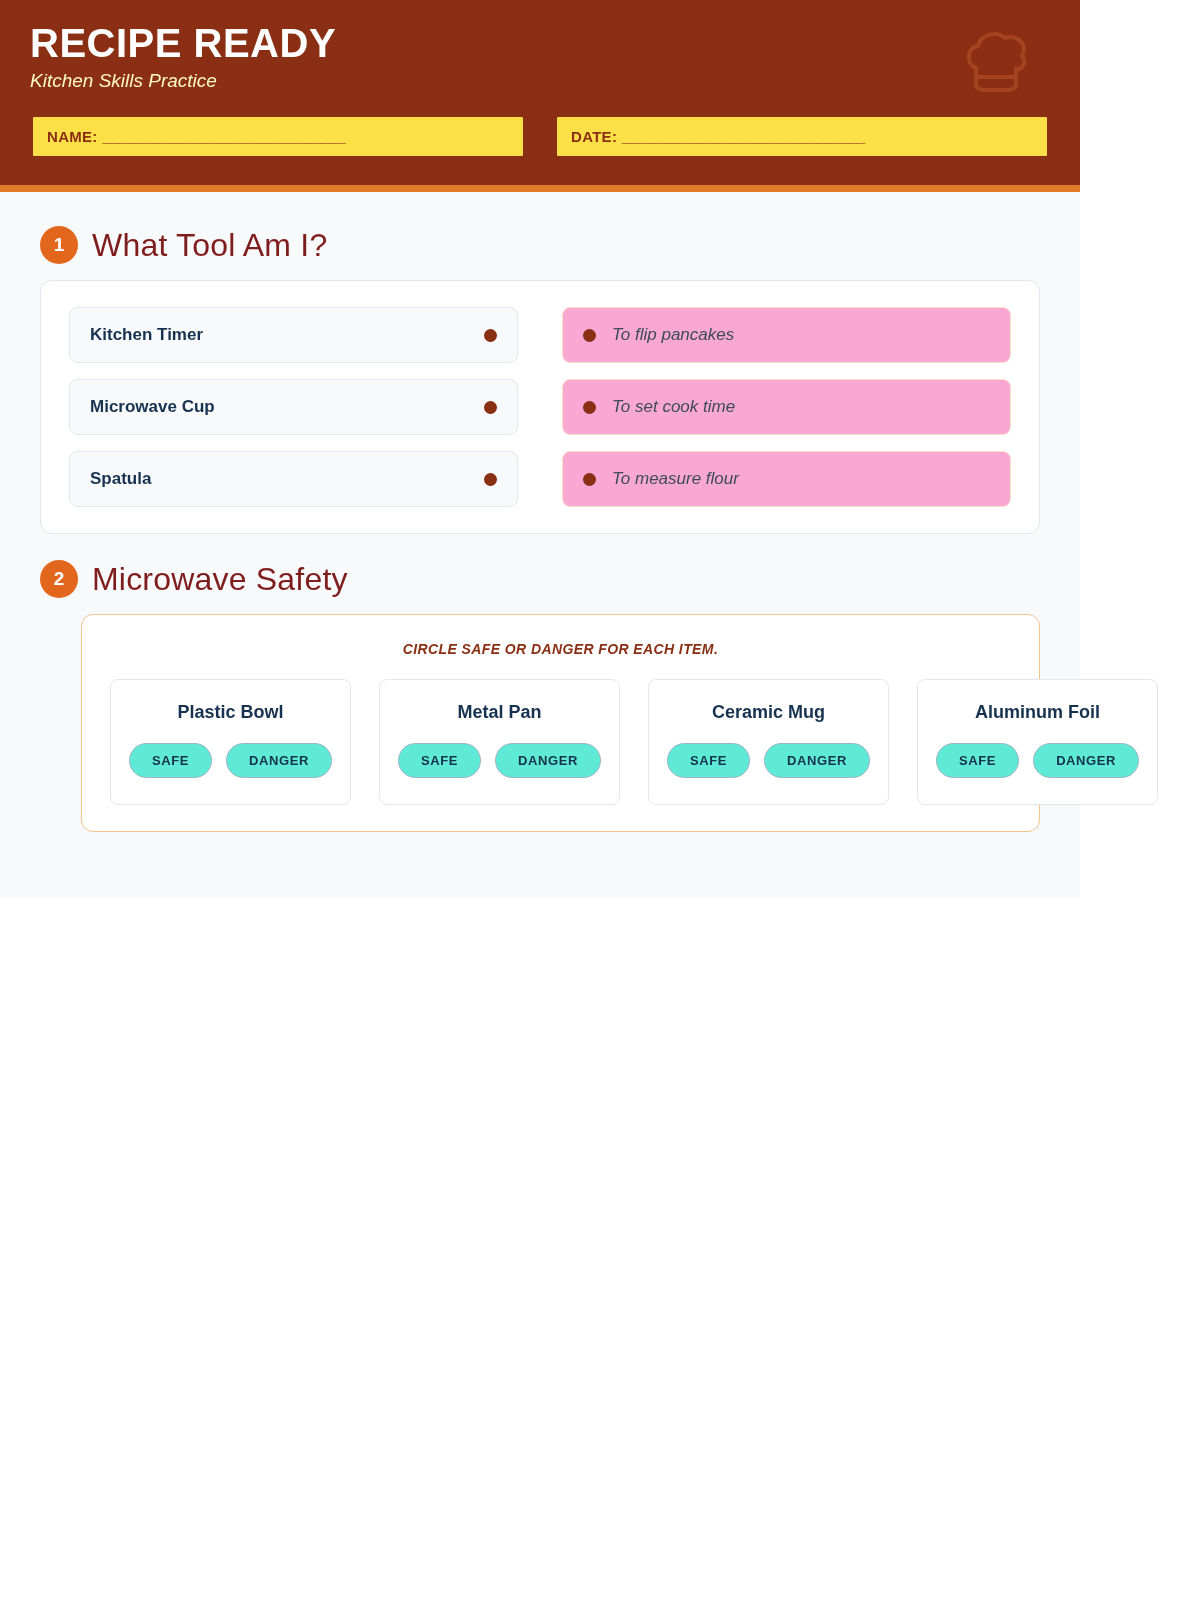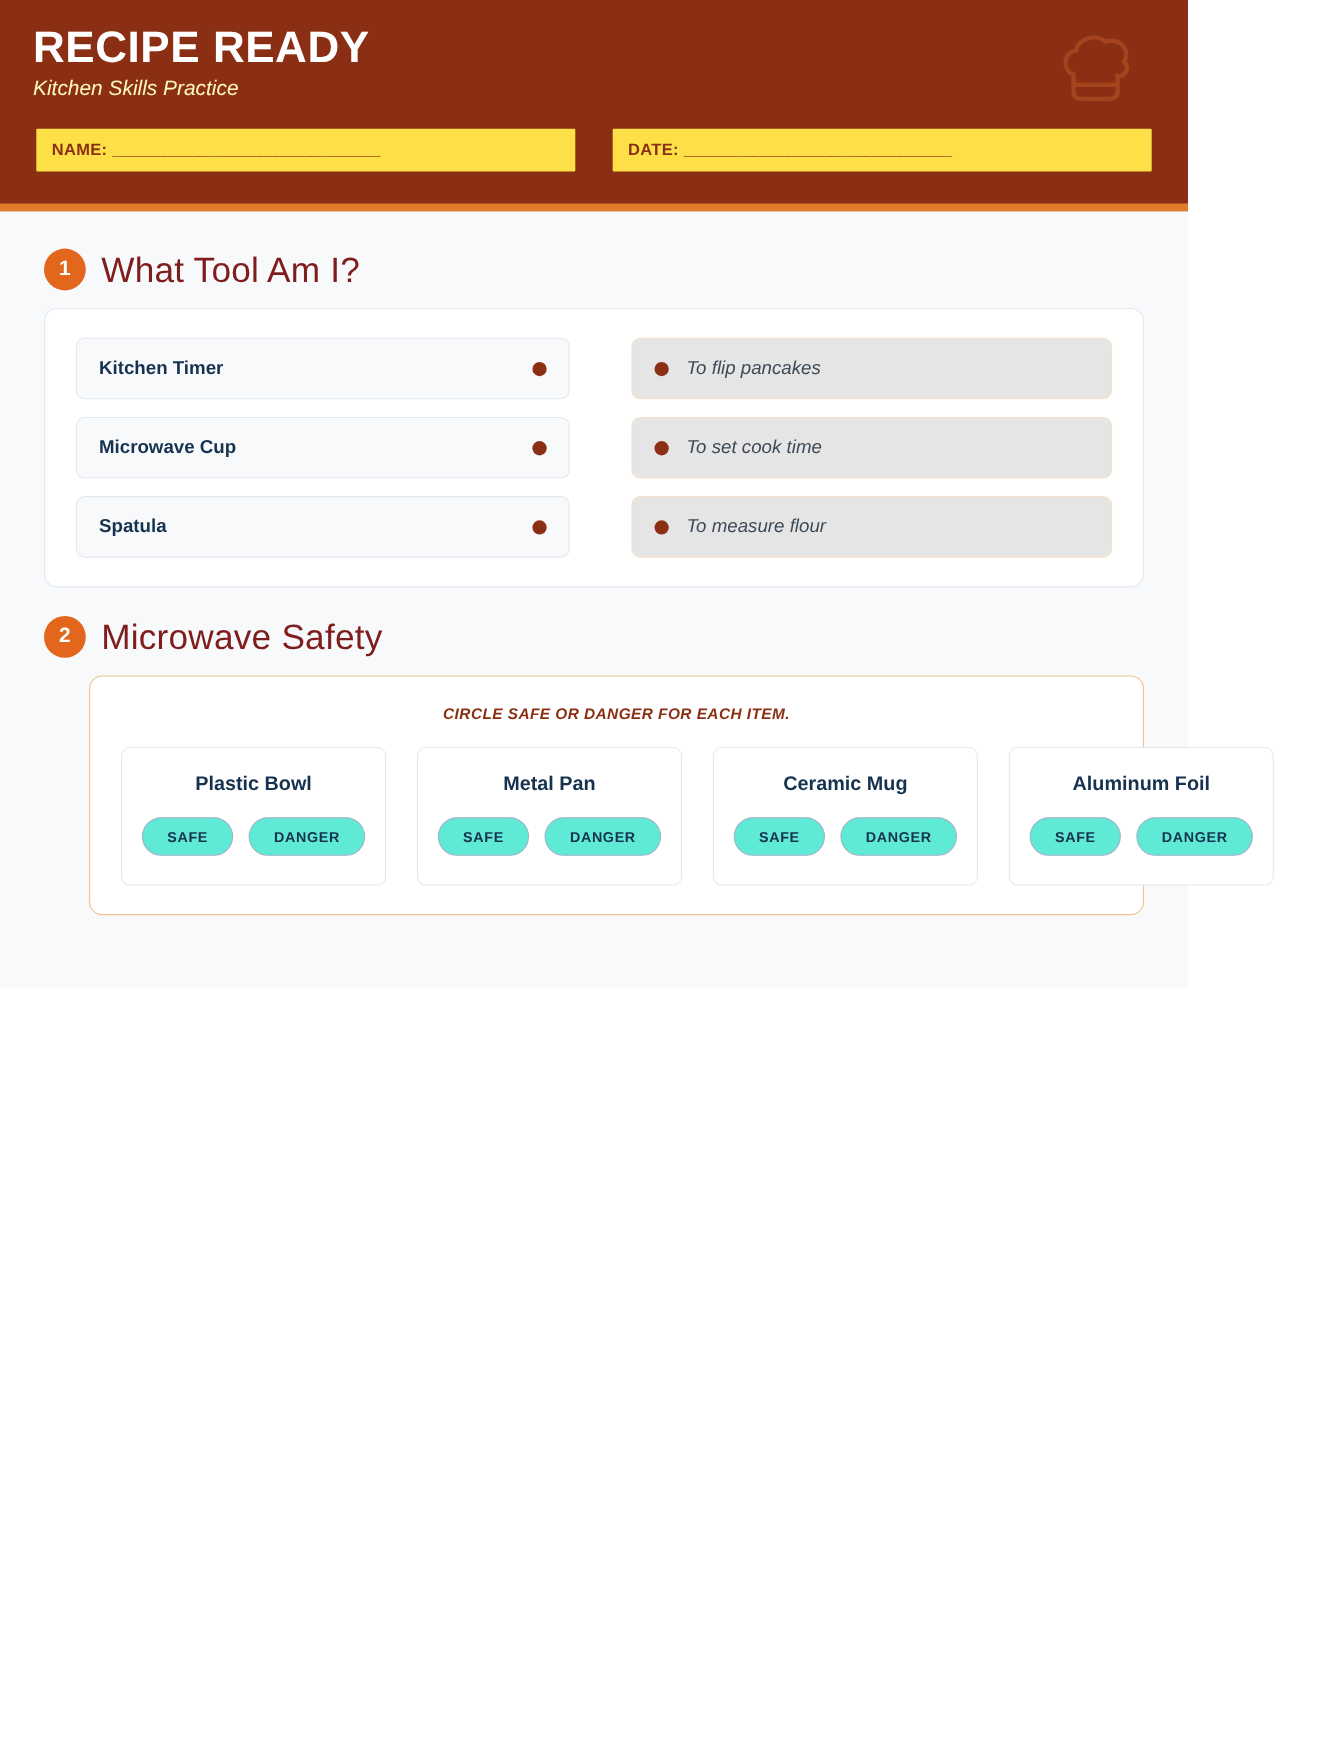--- a/index.html
+++ b/index.html
@@ -123,31 +123,30 @@
     border-radius: 8px;
     padding: 17px 20px;
     display: flex;
     align-items: center;
     justify-content: space-between;
     font-size: 17px;
     font-weight: bold;
     color: #16324f;
   }
   .match-right {
-    background: #e5e5e5;
+    background: #f9a8d4;
     border: 1px solid #f6e0c8;
     border-radius: 8px;
     padding: 17px 20px;
     display: flex;
     align-items: center;
     gap: 16px;
     font-size: 17px;
     font-style: italic;
     color: #3d4a57;
-    margin-left: 12px;
   }
   .dot {
     width: 13px;
     height: 13px;
     border-radius: 50%;
     background: #8a2f13;
     flex: none;
   }
 
   

